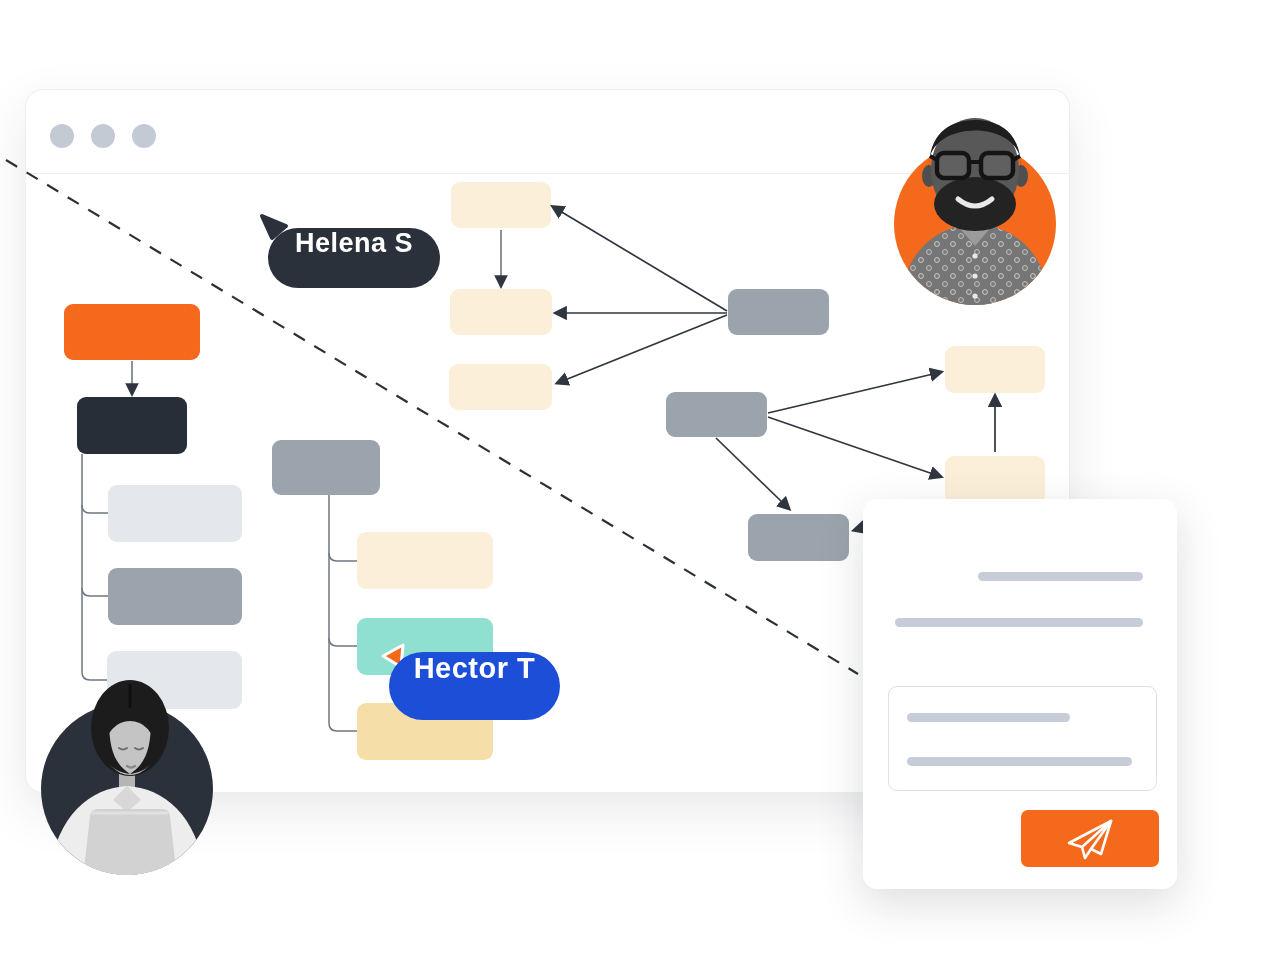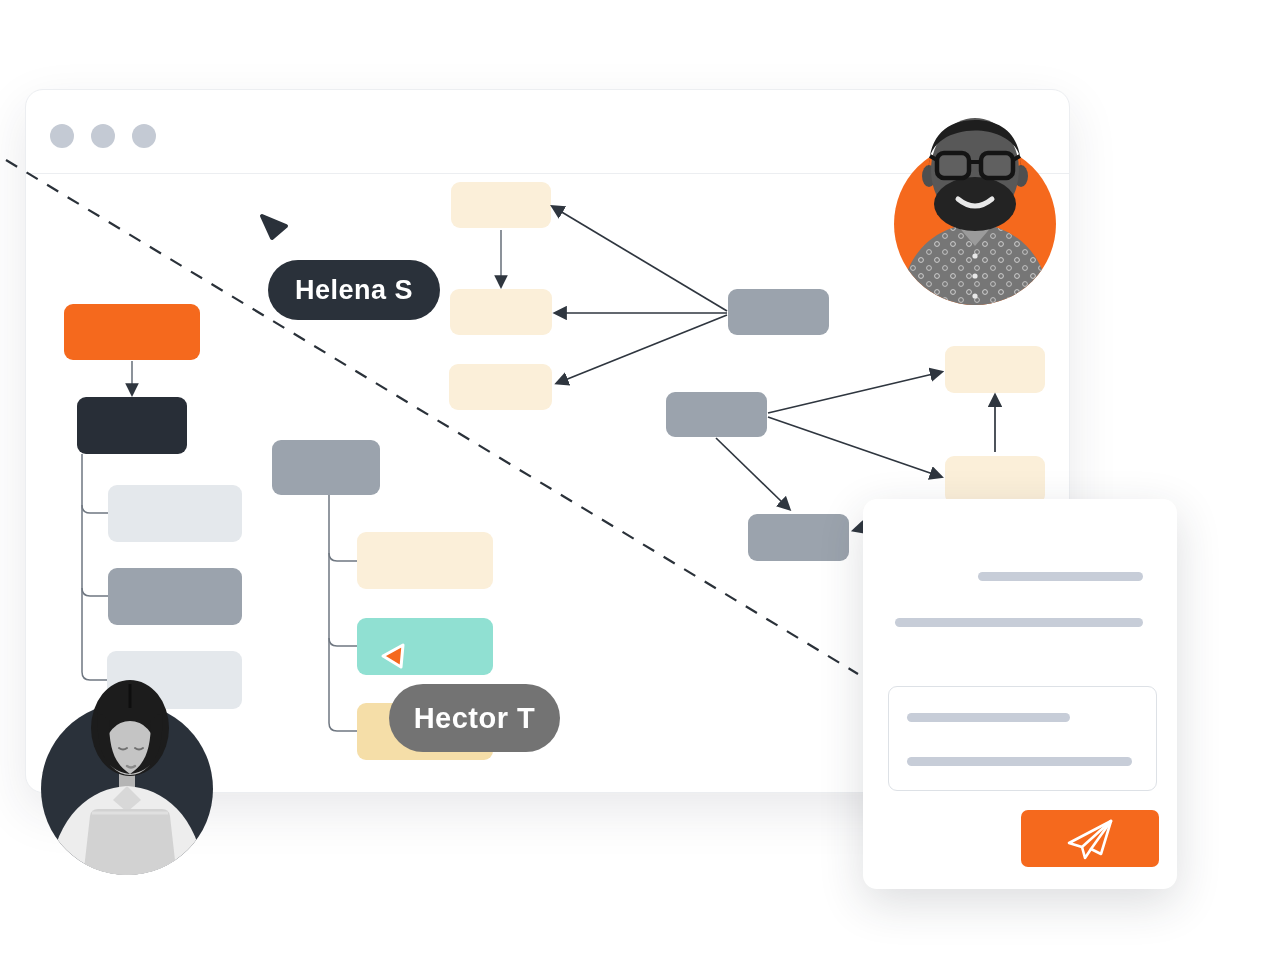--- a/index.html
+++ b/index.html
@@ -18,26 +18,26 @@
   
   .nodes-layer{position:absolute;inset:0;}
   .node{position:absolute;border-radius:9px;}
   svg.lines{position:absolute;inset:0;width:1280px;height:960px;pointer-events:none;}
   .conn{fill:none;stroke:#6F7781;stroke-width:1.5px;}
   .edge{fill:none;stroke:#2F363F;stroke-width:1.7px;}
   .garrow{fill:none;stroke:#6F7781;stroke-width:1.6px;}
   .dashed{fill:none;stroke:#2A3139;stroke-width:2.2px;stroke-dasharray:13 11;}
 
   
-  .pill{position:absolute;display:flex;align-items:center;justify-content:center;
-        color:#fff;font-weight:bold;letter-spacing:.5px;margin-top:32px;}
+  .pill{position:absolute;display:flex;justify-content:center;
+        color:#fff;font-weight:bold;letter-spacing:.5px;}
   .pill-helena{left:268px;top:228px;width:172px;height:60px;border-radius:30px;
                background:#2A313A;font-size:27px;}
   .pill-hector{left:389px;top:652px;width:171px;height:68px;border-radius:34px;
-               background:#737373;font-size:29px;}
+               background:#1d4ed8;font-size:29px;}
   .cursor{position:absolute;}
   .cursor-helena{left:259px;top:213px;}
   .cursor-hector{left:378px;top:640px;}
 
   
   .avatar{position:absolute;}
   .avatar-man{left:885px;top:96px;width:180px;height:212px;}
   .avatar-woman{left:35px;top:666px;width:190px;height:212px;}
 
   

